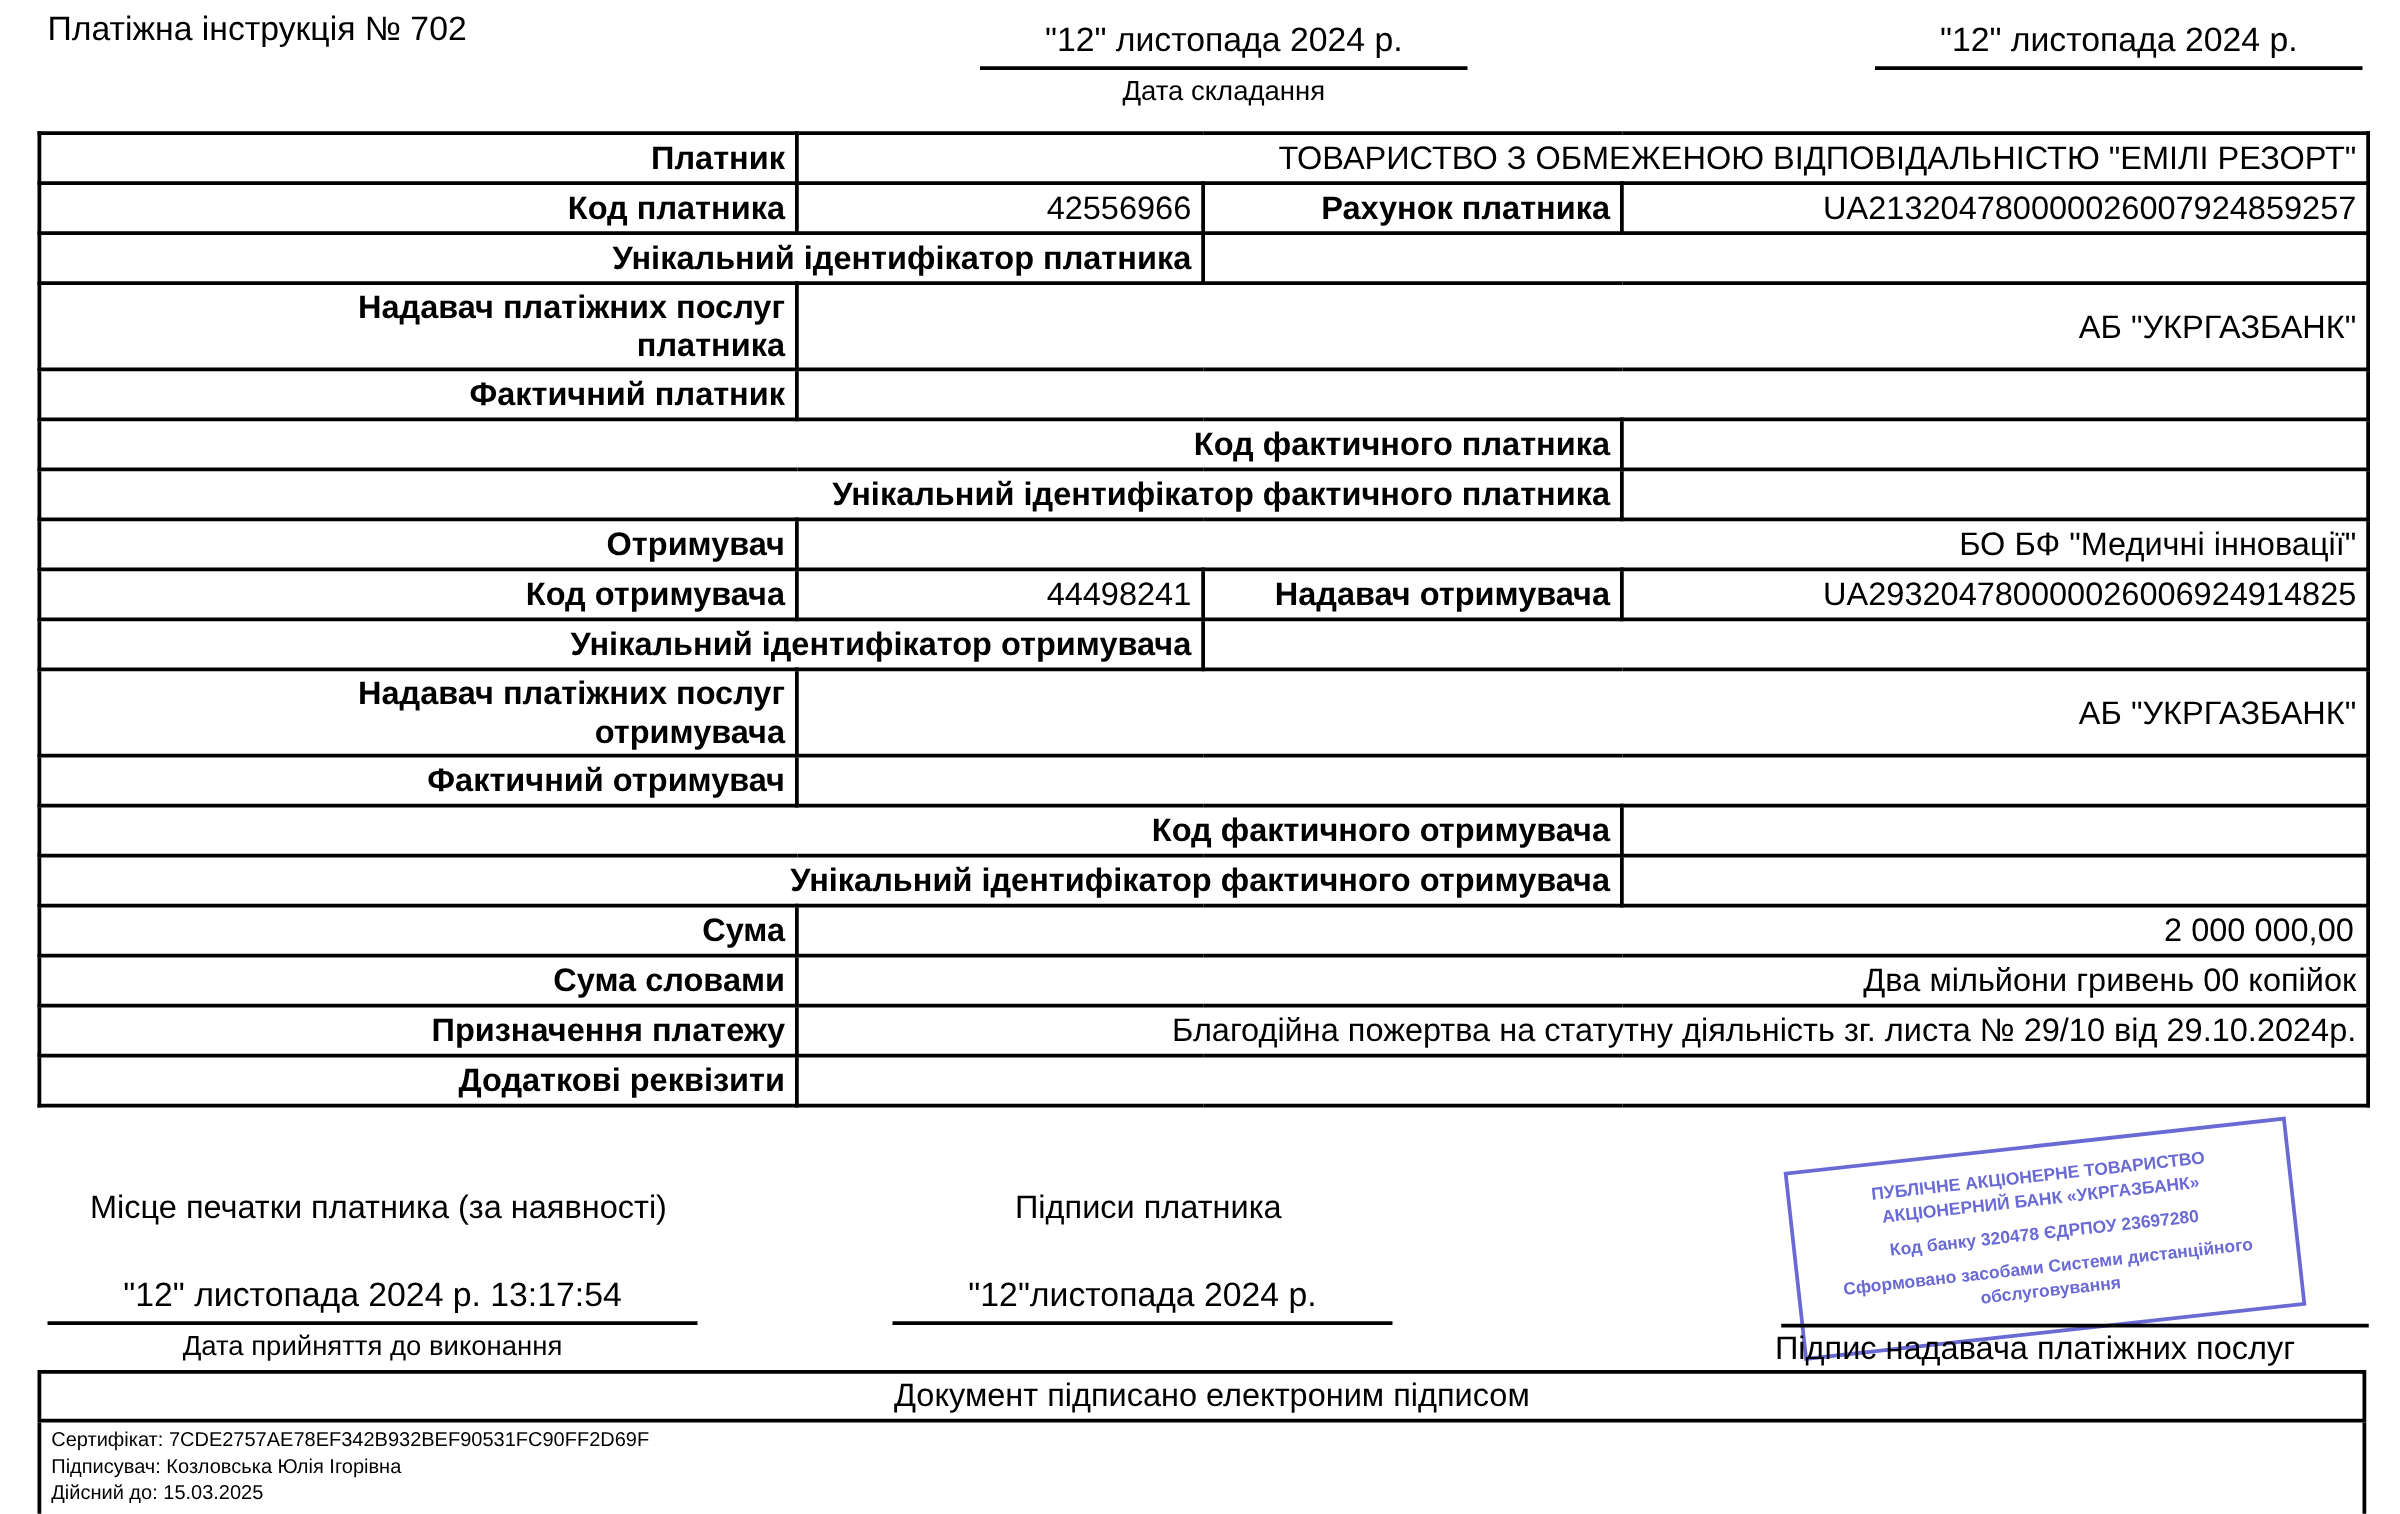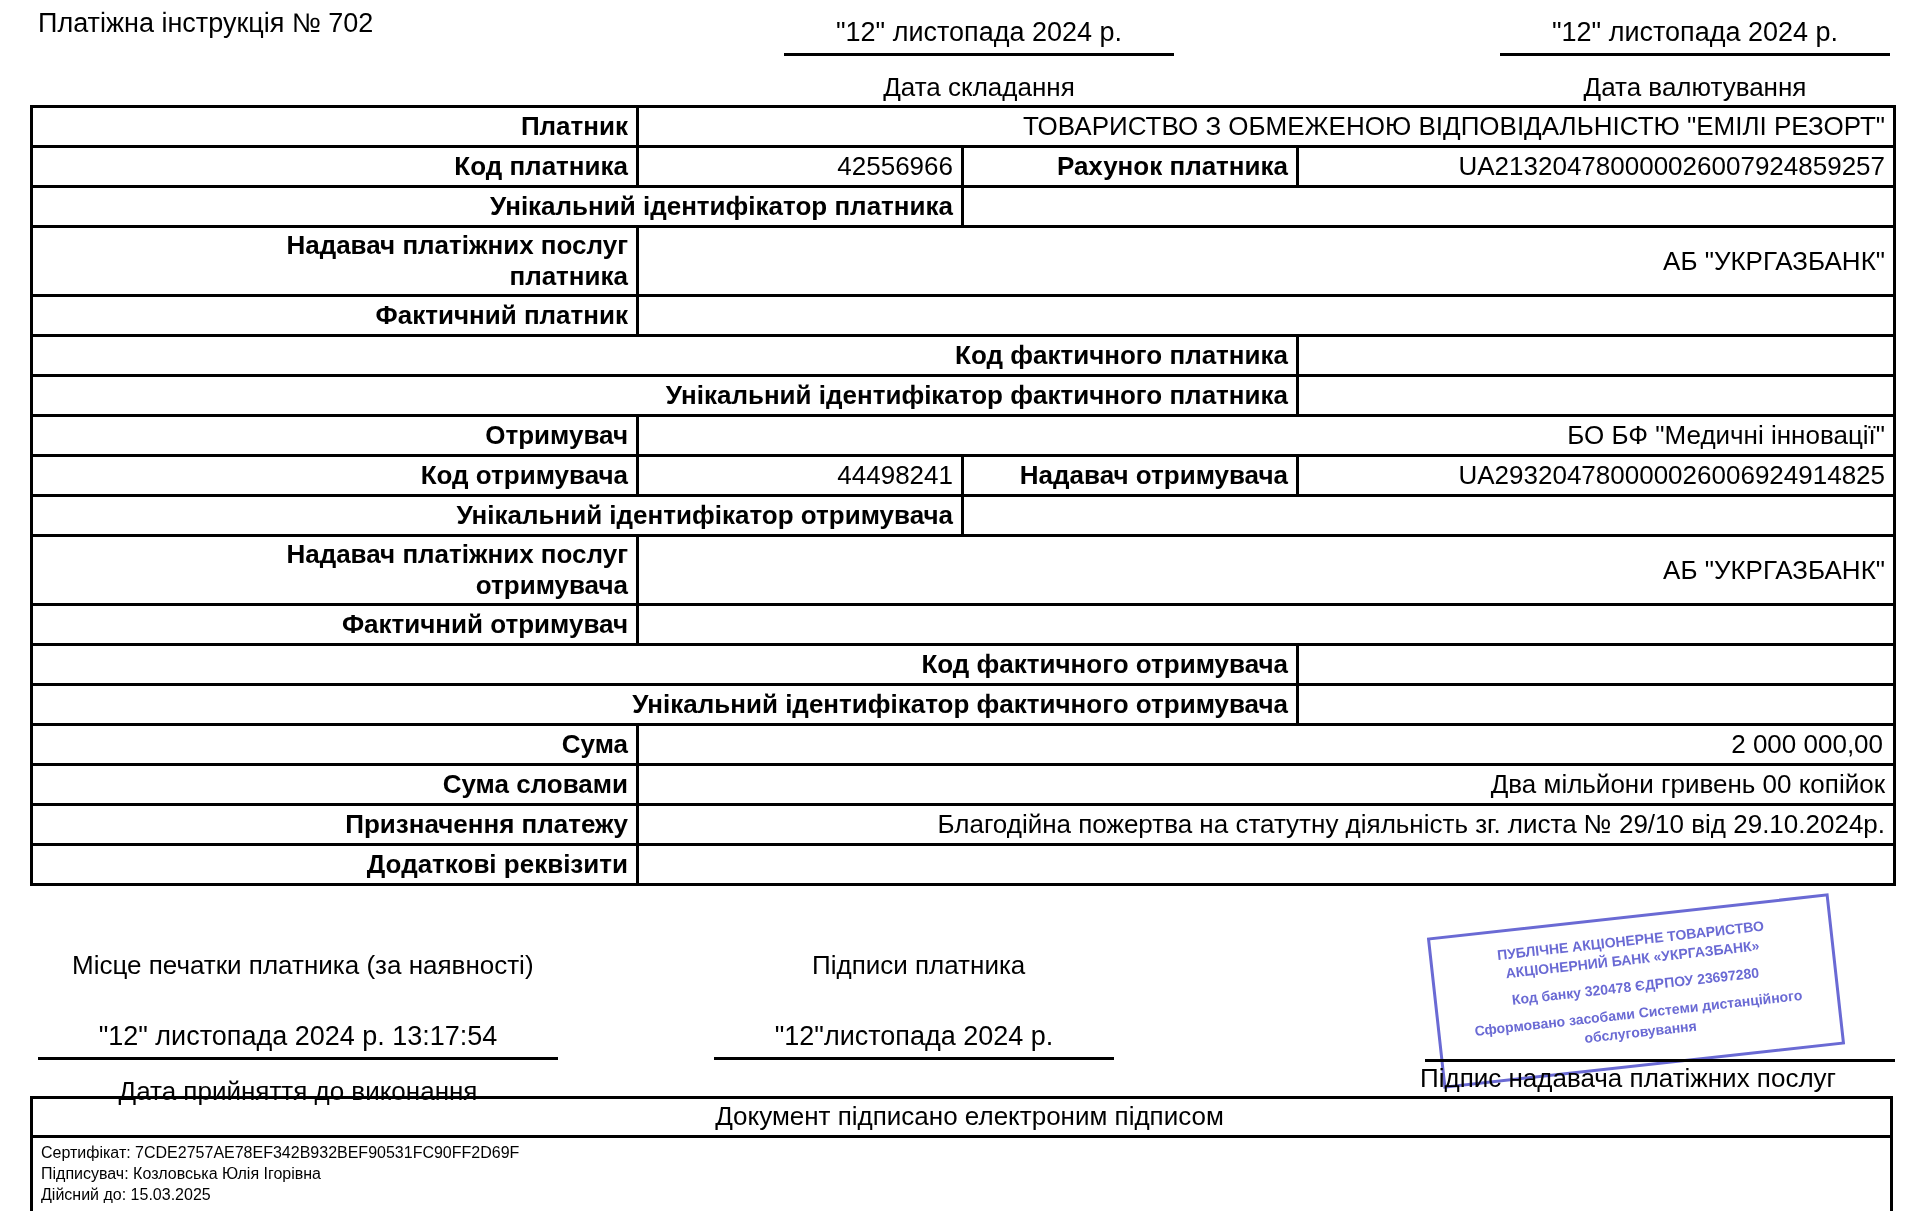--- a/index.html
+++ b/index.html
@@ -17,22 +17,22 @@
     font-size: 27px;
   }
   .date-block { position: absolute; text-align: center; }
   .date-block .date-line {
     font-size: 27px;
     border-bottom: 3px solid #000;
     padding-bottom: 5px;
     white-space: nowrap;
   }
   .date-block .date-caption {
-    font-size: 26px;
-    margin-top: 16px;
+    font-size: 22px;
+    margin-top: 4px;
     white-space: nowrap;
   }
   .top-center { left: 784px; top: 17px; width: 390px; }
   .top-right  { left: 1500px; top: 17px; width: 390px; }
 
   table.payment {
     position: absolute; left: 30px; top: 105px;
     width: 1863px;
     border-collapse: collapse;
     table-layout: fixed;
@@ -101,21 +101,20 @@
 
 <div class="doc-title">Платіжна інструкція № 702</div>
 
 <div class="date-block top-center">
   <div class="date-line">"12" листопада 2024 р.</div>
   <div class="date-caption">Дата складання</div>
 </div>
 
 <div class="date-block top-right">
   <div class="date-line">"12" листопада 2024 р.</div>
-  <div class="date-caption">Дата валютування</div>
 </div>
 
 <table class="payment">
   <colgroup>
     <col style="width:606px">
       <col style="width:325px">
       <col style="width:335px">
       <col style="width:597px">
   </colgroup>
   <tbody>

